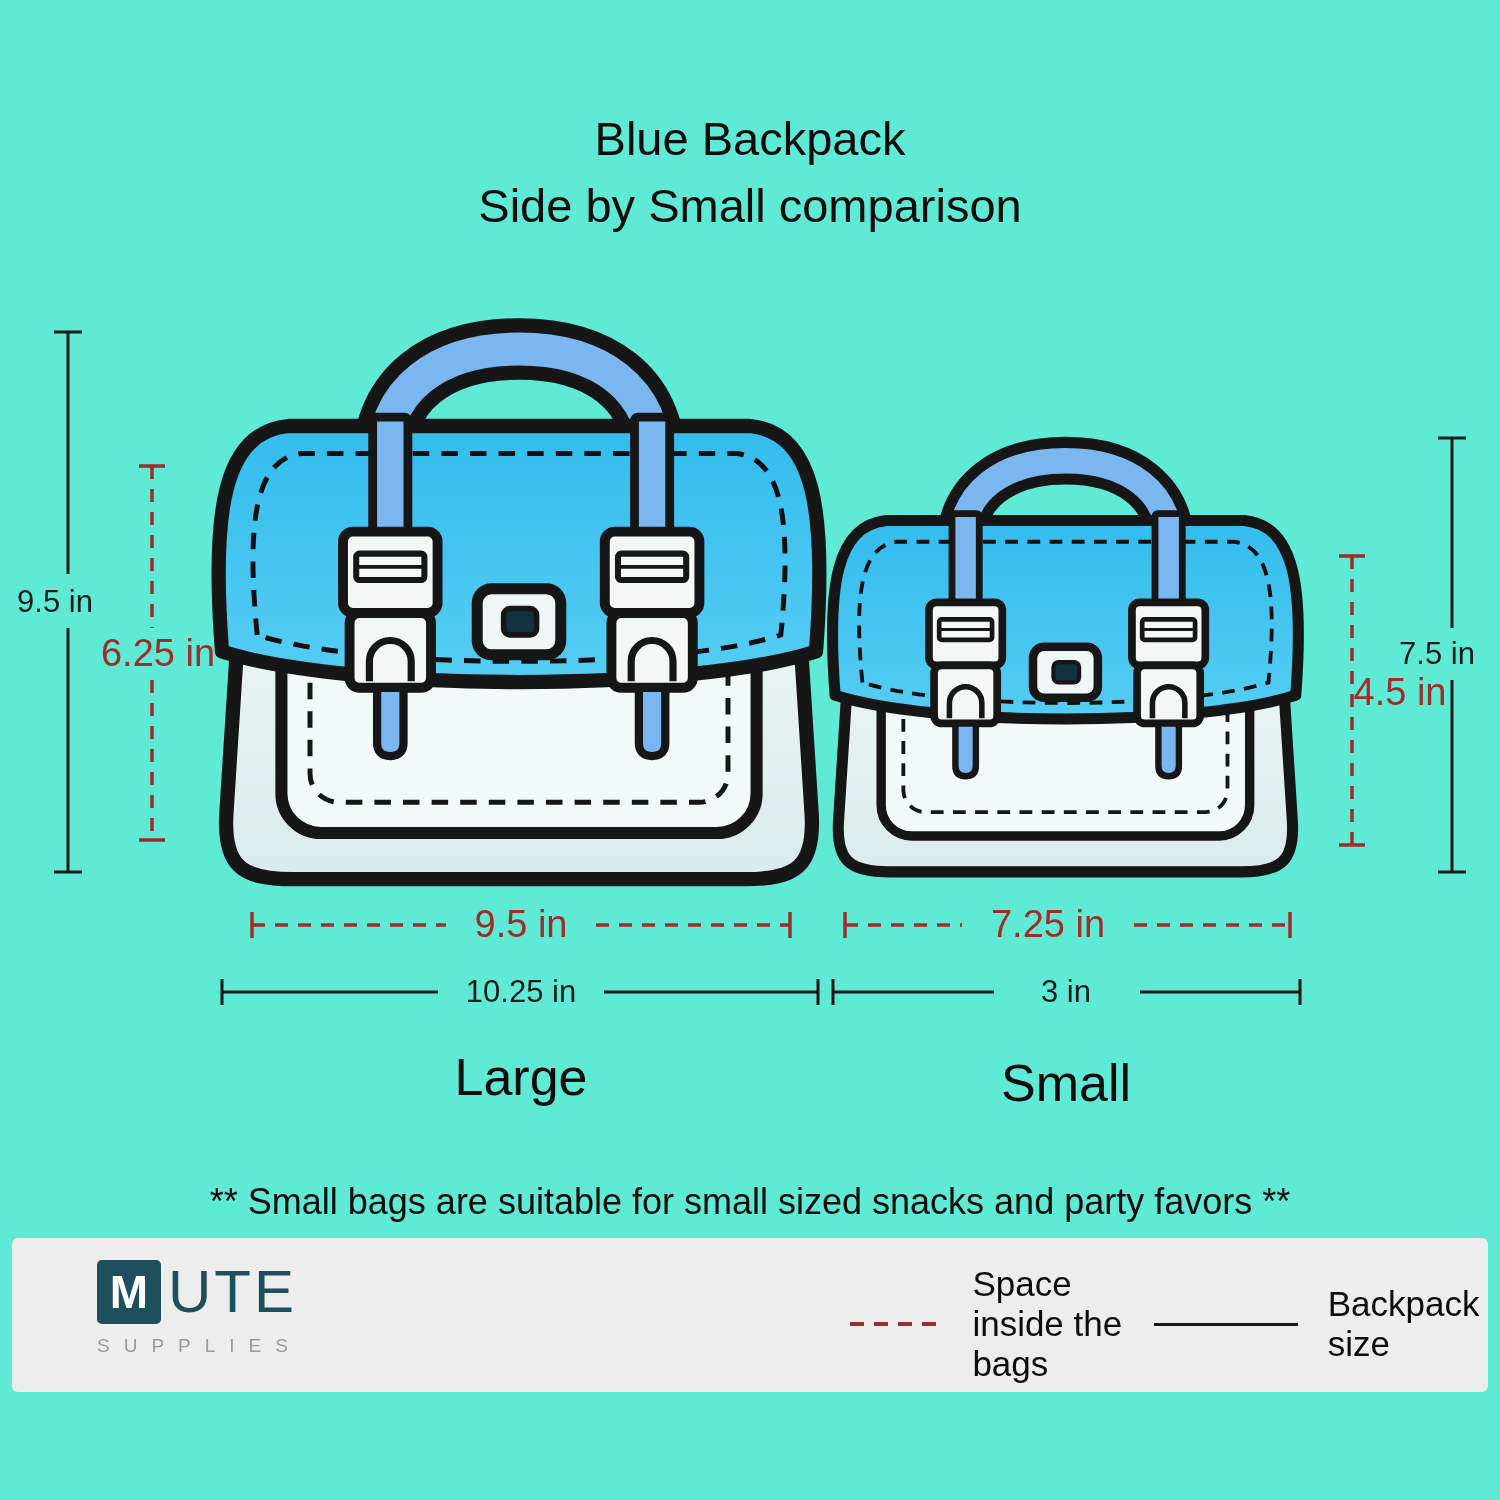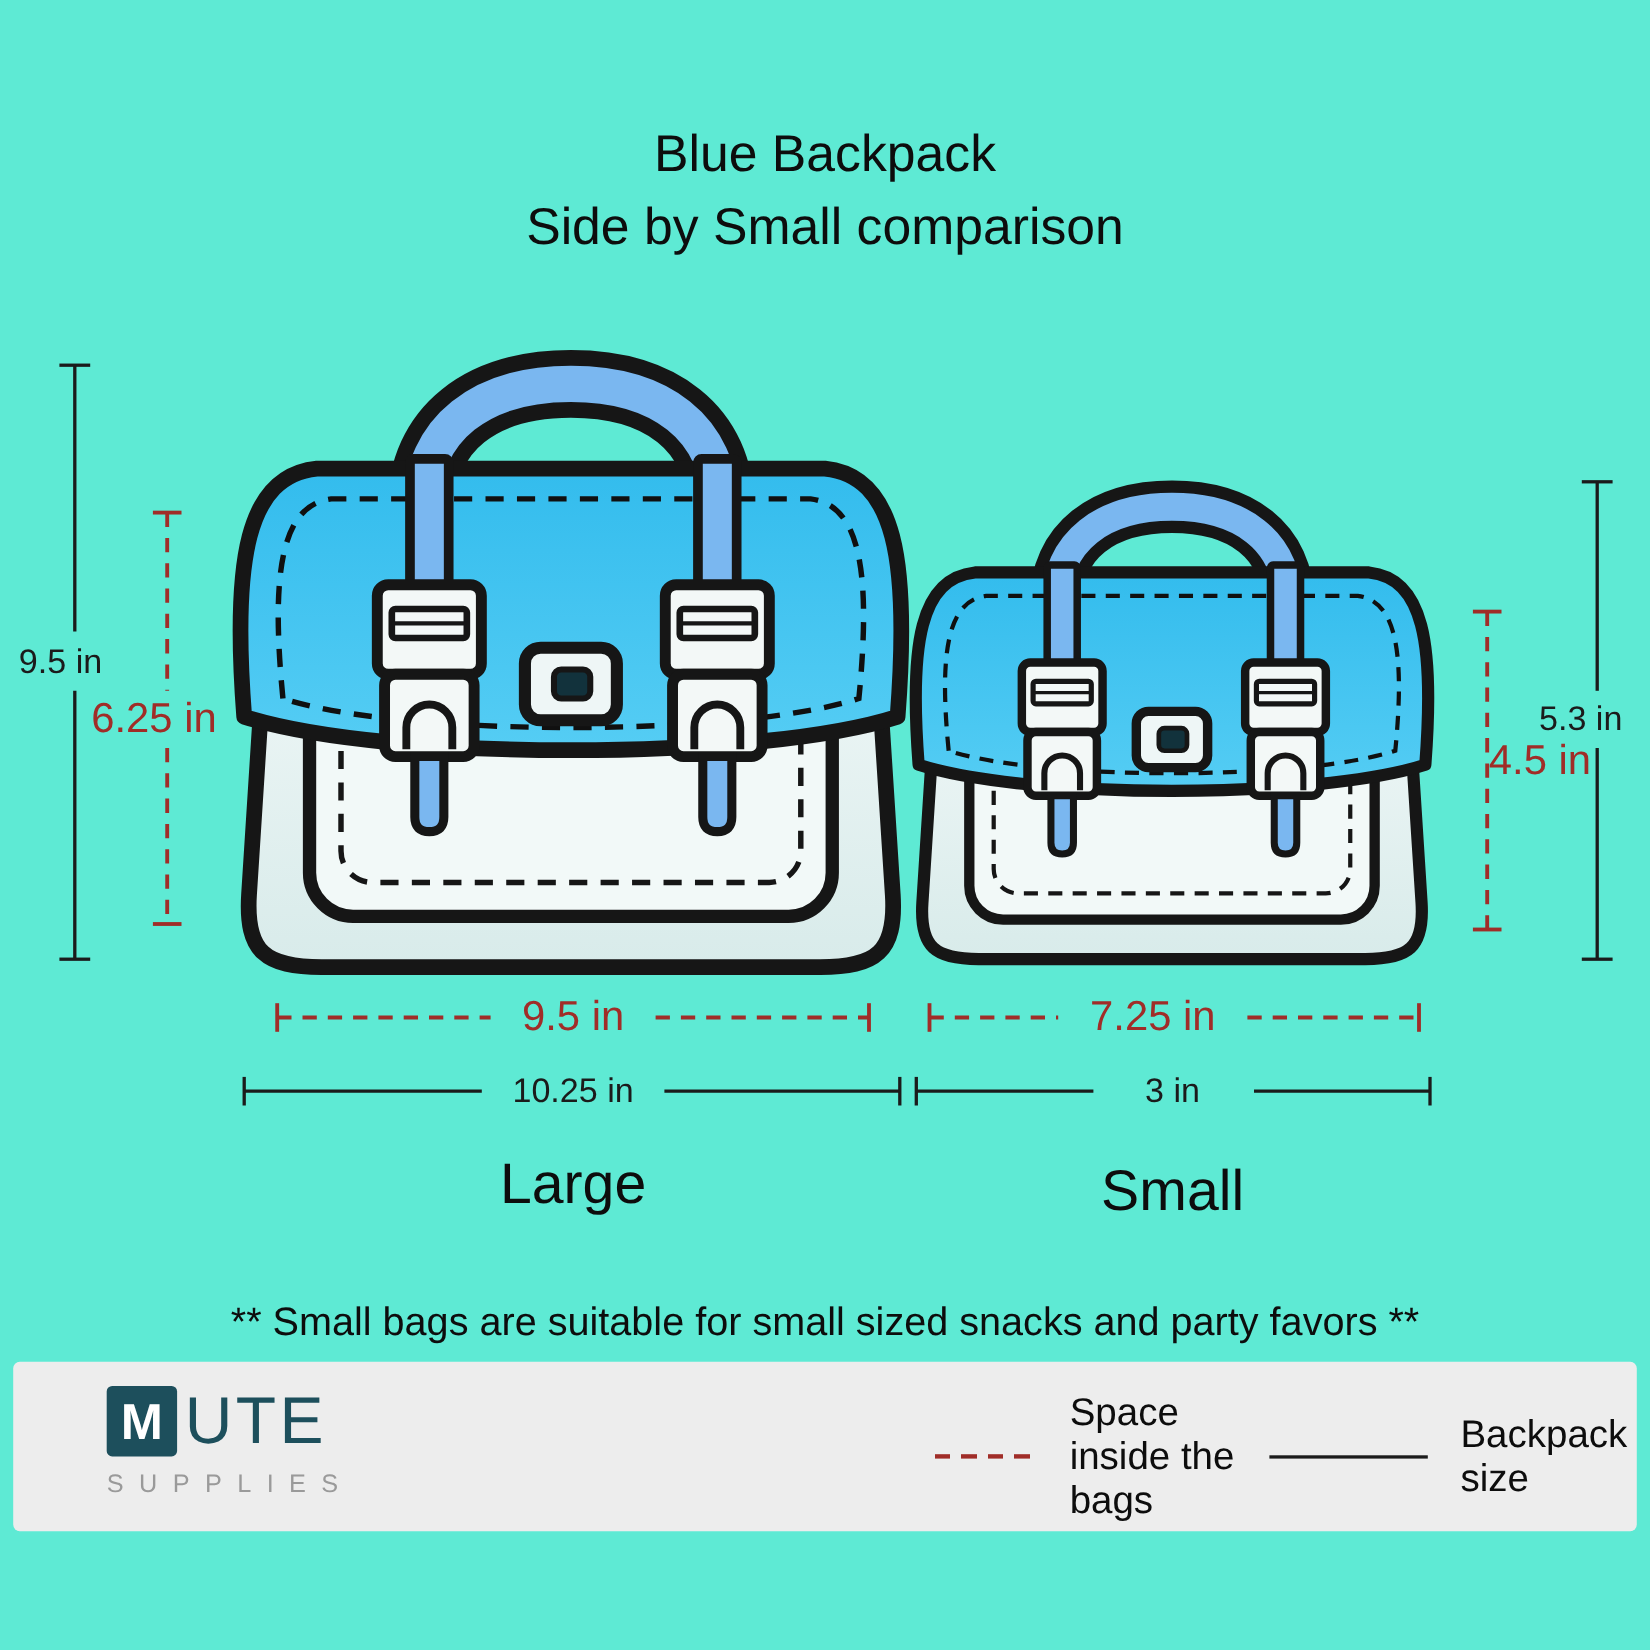--- a/index.html
+++ b/index.html
@@ -27,21 +27,21 @@
   
   .footer { position:absolute; left:12px; right:12px; top:1238px; height:154px;
             background:var(--footer-bg,#ededed); border-radius:6px; }
   .brand { position:absolute; left:85px; top:22px; }
   .brand-row { display:flex; align-items:center; gap:7px; }
   .brand-m { width:64px; height:64px; background:var(--brand-teal,#1d4f5c); color:#fff;
              font-size:46px; font-weight:bold; display:flex; align-items:center;
              justify-content:center; border-radius:5px; }
   .brand-rest { color:var(--brand-teal,#1d4f5c); font-size:60px; font-weight:normal;
                 letter-spacing:3px; line-height:0.9; }
-  .brand-sub { margin-top:11px; color:#9a9a9a; font-size:23px; letter-spacing:14px;
+  .brand-sub { margin-top:11px; color:#9a9a9a; font-size:19px; letter-spacing:14px;
                font-weight:500; }
   .legend { position:absolute; left:838px; top:26px; display:flex; flex-direction:row; }
   .legend-row { display:flex; align-items:center; gap:30px; }
   .legend-line { width:175px; height:4px; }
   .legend-line.dashed { background:repeating-linear-gradient(90deg,
                         var(--measure-red,#a02d28) 0 14px, transparent 14px 24px); }
   .legend-line.solid { height:3px; background:var(--measure-black,#1b1b1b); }
   .legend-label { font-size:35px; color:#0d0d0d; }
 </style>
 </head>
@@ -136,25 +136,25 @@
     </g>
     <g class="lk">
       <line x1="833" y1="992" x2="994" y2="992"></line>
         <line x1="1140" y1="992" x2="1300" y2="992"></line>
       <line x1="833" y1="979" x2="833" y2="1005"></line>
         <line x1="1300" y1="979" x2="1300" y2="1005"></line>
     </g>
   </svg>
 
   <div class="t m-label" style="left:55px;top:601px">9.5 in</div>
-  <div class="t m-label-red red" style="left:140px;top:653px">6.25 in</div>
+  <div class="t m-label-red red" style="left:158px;top:653px">6.25 in</div>
   <div class="t m-label-red red" style="left:521px;top:924px">9.5 in</div>
   <div class="t m-label" style="left:521px;top:991px">10.25 in</div>
 
-  <div class="t m-label" style="left:1437px;top:653px">5.3 in</div>
+  <div class="t m-label" style="left:1437px;top:653px">7.5 in</div>
   <div class="t m-label-red red" style="left:1400px;top:692px">4.5 in</div>
   <div class="t m-label-red red" style="left:1048px;top:924px">7.25 in</div>
   <div class="t m-label" style="left:1066px;top:991px">3 in</div>
 
   <div class="t bag-label" style="left:521px;top:1077px">Large</div>
   <div class="t bag-label" style="left:1066px;top:1083px">Small</div>
 
   <div class="t footnote" style="left:750px;top:1192px">** Small bags are suitable for small sized snacks and party favors **</div>
 
   <div class="footer">

